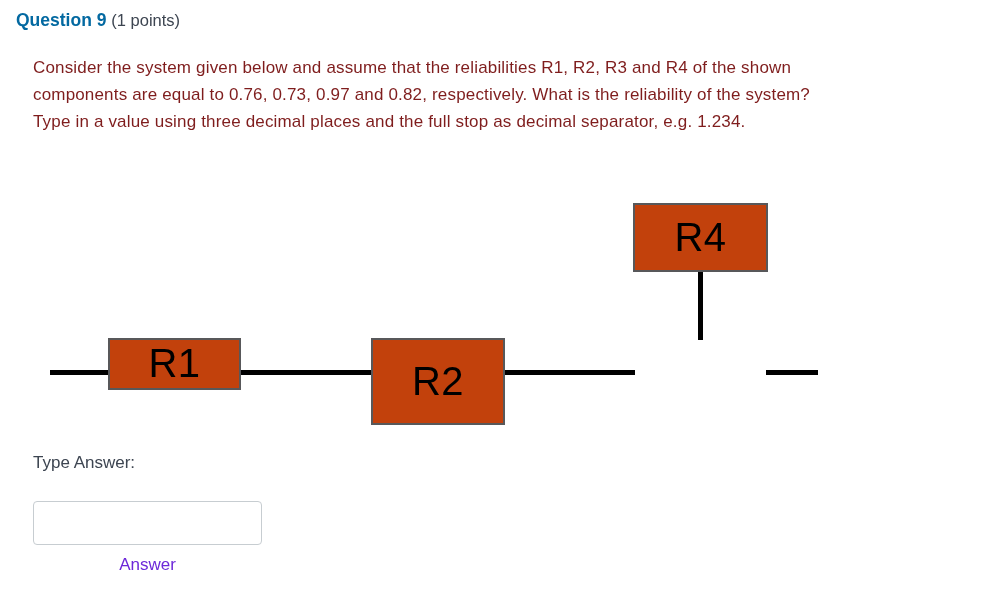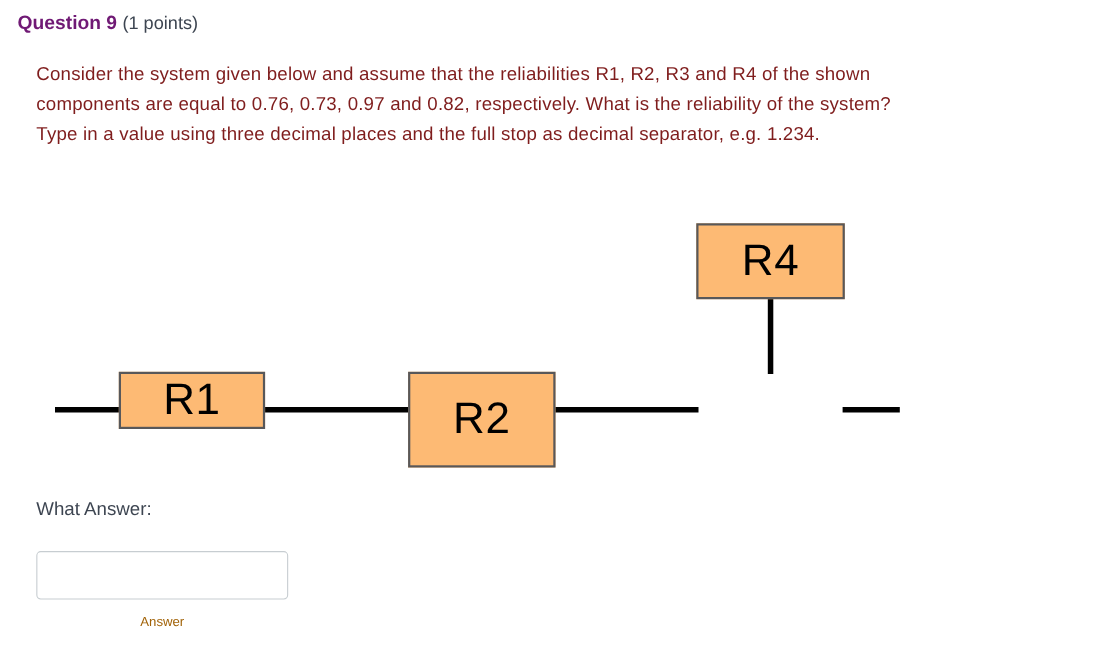--- a/index.html
+++ b/index.html
@@ -21,21 +21,21 @@
   #question-header {
     position: absolute;
     left: 16px;
     top: 9px;
     font-size: 17.5px;
     line-height: 22px;
     white-space: nowrap;
   }
   #question-header .q-title {
     font-weight: bold;
-    color: #701a75;
+    color: #0369a1;
     font-size: 17.5px;
   }
   #question-header .q-points {
     font-weight: normal;
     color: #3d4551;
     font-size: 16.5px;
   }
 
   
   #question-prompt {
@@ -52,21 +52,21 @@
   
   #circuit-diagram {
     position: absolute;
     left: 0px;
     top: 185px;
     width: 1003px;
     height: 250px;
   }
   .rbox {
     position: absolute;
-    background: #fdba74;
+    background: #c2410c;
     border: 2px solid #58585a;
     box-sizing: border-box;
     display: flex;
     align-items: center;
     justify-content: center;
   }
   .rbox .rlabel {
     font-family: "Liberation Sans", sans-serif;
     font-size: 40px;
     line-height: 40px;
@@ -117,23 +117,23 @@
     font-family: "Liberation Sans", sans-serif;
     font-size: 16px;
     color: #2d3b45;
     padding: 0 10px;
     outline: none;
   }
   #answer-caption {
     width: 229px;
     margin-top: 9px;
     text-align: center;
-    font-size: 12px;
+    font-size: 17px;
     line-height: 22px;
-    color: #a16207;
+    color: #6d28d9;
   }
 </style>
 </head>
 <body>
 
 <div id="question-header">
   <span class="q-title">Question 9</span>
   <span class="q-points">(1 points)</span>
 </div>
 
@@ -156,16 +156,16 @@
   </div>
 
   <div class="rbox" id="box-r2">
     <span class="rlabel">R2</span>
   </div>
 
 
 </div>
 
 <div id="answer-section">
-  <div id="answer-label">What Answer:</div>
+  <div id="answer-label">Type Answer:</div>
   <input id="answer-input" type="text" placeholder="" style="">
   <div id="answer-caption">Answer</div>
 </div>
 
 </body></html>

